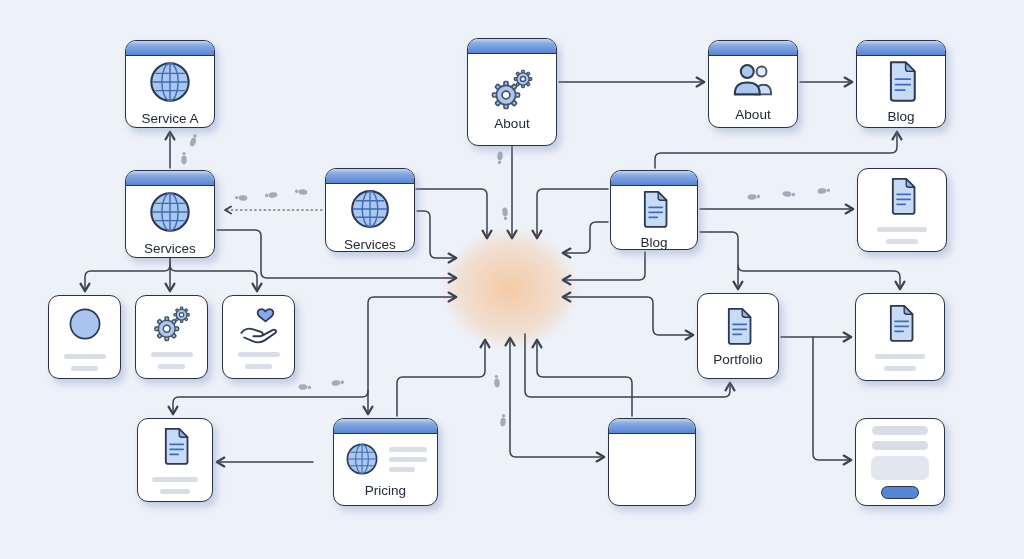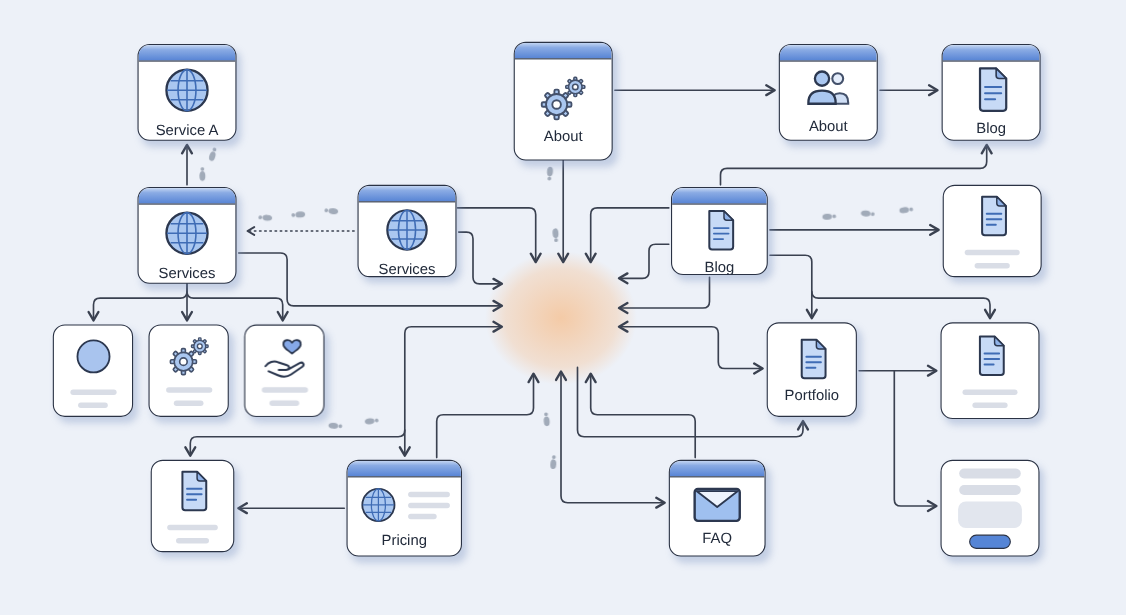--- a/index.html
+++ b/index.html
@@ -374,21 +374,21 @@
             <line x1="14" y1="22" x2="30" y2="22"></line>
             <line x1="14" y1="28" x2="30" y2="28"></line>
             <line x1="14" y1="34" x2="24" y2="34"></line>
           </g>
       </svg>
       <div class="pill" style="width:46px;height:5px;margin-top:4px"></div>
       <div class="pill" style="width:30px;height:5px"></div>
     </div>
   </div>
 
-  <div class="node" style="left:315px;top:418px;width:105px;height:88px">
+  <div class="node" style="left:333px;top:418px;width:105px;height:88px">
     <div class="hdr"></div>
     <div class="body">
       <div class="row" style="gap:9px">
         <svg class="icon" width="36" height="36" viewBox="0 0 48 48">
           <circle cx="24" cy="24" r="19.5" fill="#aac7f0" stroke="#2c3850" stroke-width="2.2"></circle>
           <g stroke="#3f6cb5" stroke-width="1.5" fill="none">
             <ellipse cx="24" cy="24" rx="8.5" ry="19.5"></ellipse>
               <line x1="24" y1="4.5" x2="24" y2="43.5"></line>
             <line x1="5" y1="24" x2="43" y2="24"></line>
               <line x1="8.5" y1="15" x2="39.5" y2="15"></line>
@@ -400,27 +400,20 @@
           <div class="pill" style="width:38px;height:5px"></div>
           <div class="pill" style="width:26px;height:5px"></div>
         </div>
       </div>
       <span class="lbl">Pricing</span>
     </div>
   </div>
 
   <div class="node" style="left:608px;top:418px;width:88px;height:88px">
     <div class="hdr"></div>
-    <div class="body">
-      <svg class="icon" width="46" height="34" viewBox="0 0 46 34">
-        <rect x="2.5" y="2.5" width="41" height="29" rx="3" fill="#9fc0ef" stroke="#2c3850" stroke-width="2.2"></rect>
-        <path d="M4.5,4.5 h37 l-18.5,14.5 z" fill="#eef4fd" stroke="#2c3850" stroke-width="1.7" stroke-linejoin="round"></path>
-      </svg>
-      <span class="lbl">FAQ</span>
-    </div>
   </div>
 
   <div class="node" style="left:855px;top:418px;width:90px;height:88px">
     <div class="body" style="gap:6px">
       <div class="pill" style="width:56px;height:9px;border-radius:5px"></div>
       <div class="pill" style="width:56px;height:9px;border-radius:5px"></div>
       <div class="formrect" style="width:58px;height:24px"></div>
       <div class="btnpill" style="width:36px;height:11px"></div>
     </div>
   </div>

